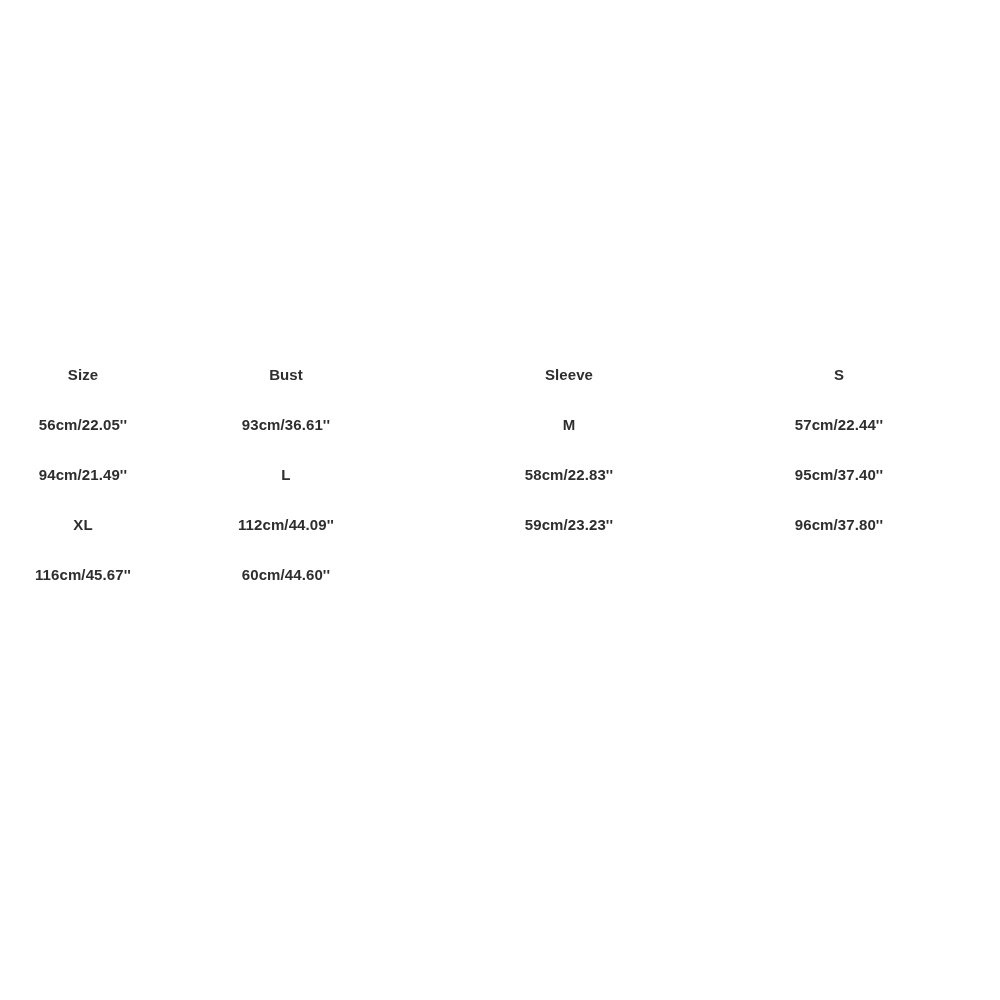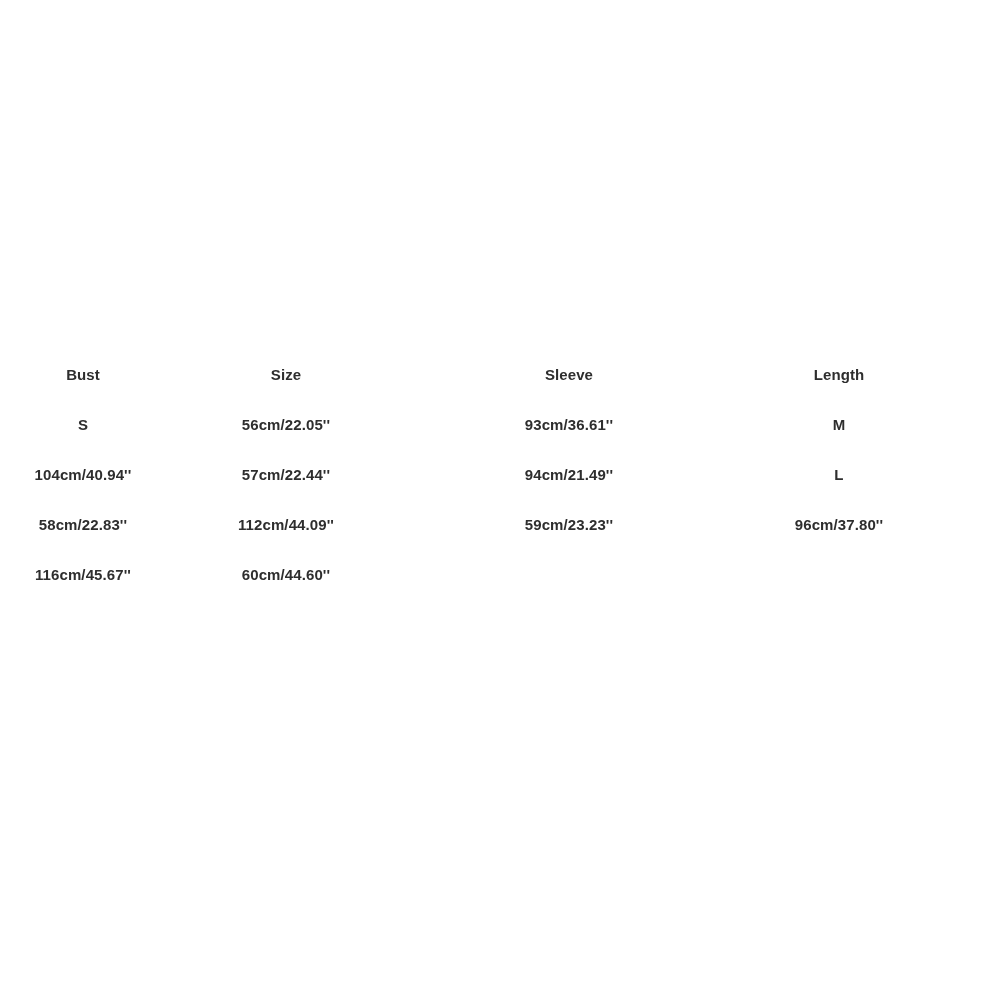--- a/index.html
+++ b/index.html
@@ -33,37 +33,37 @@
     font-weight: 700;
     letter-spacing: 0.1px;
     white-space: nowrap;
   }
 </style>
 </head>
 <body>
 
 <div class="size-chart">
 
+  <div class="cell">Size</div>
   <div class="cell">Bust</div>
-  <div class="cell">Size</div>
   <div class="cell">Sleeve</div>
-  <div class="cell">Length</div>
 
   <div class="cell">S</div>
   <div class="cell">56cm/22.05''</div>
   <div class="cell">93cm/36.61''</div>
 
   <div class="cell">M</div>
-  <div class="cell">104cm/40.94''</div>
   <div class="cell">57cm/22.44''</div>
   <div class="cell">94cm/21.49''</div>
 
   <div class="cell">L</div>
   <div class="cell">58cm/22.83''</div>
+  <div class="cell">95cm/37.40''</div>
 
+  <div class="cell">XL</div>
   <div class="cell">112cm/44.09''</div>
   <div class="cell">59cm/23.23''</div>
   <div class="cell">96cm/37.80''</div>
 
   <div class="cell">116cm/45.67''</div>
   <div class="cell">60cm/44.60''</div>
 
 </div>
 
 </body></html>

